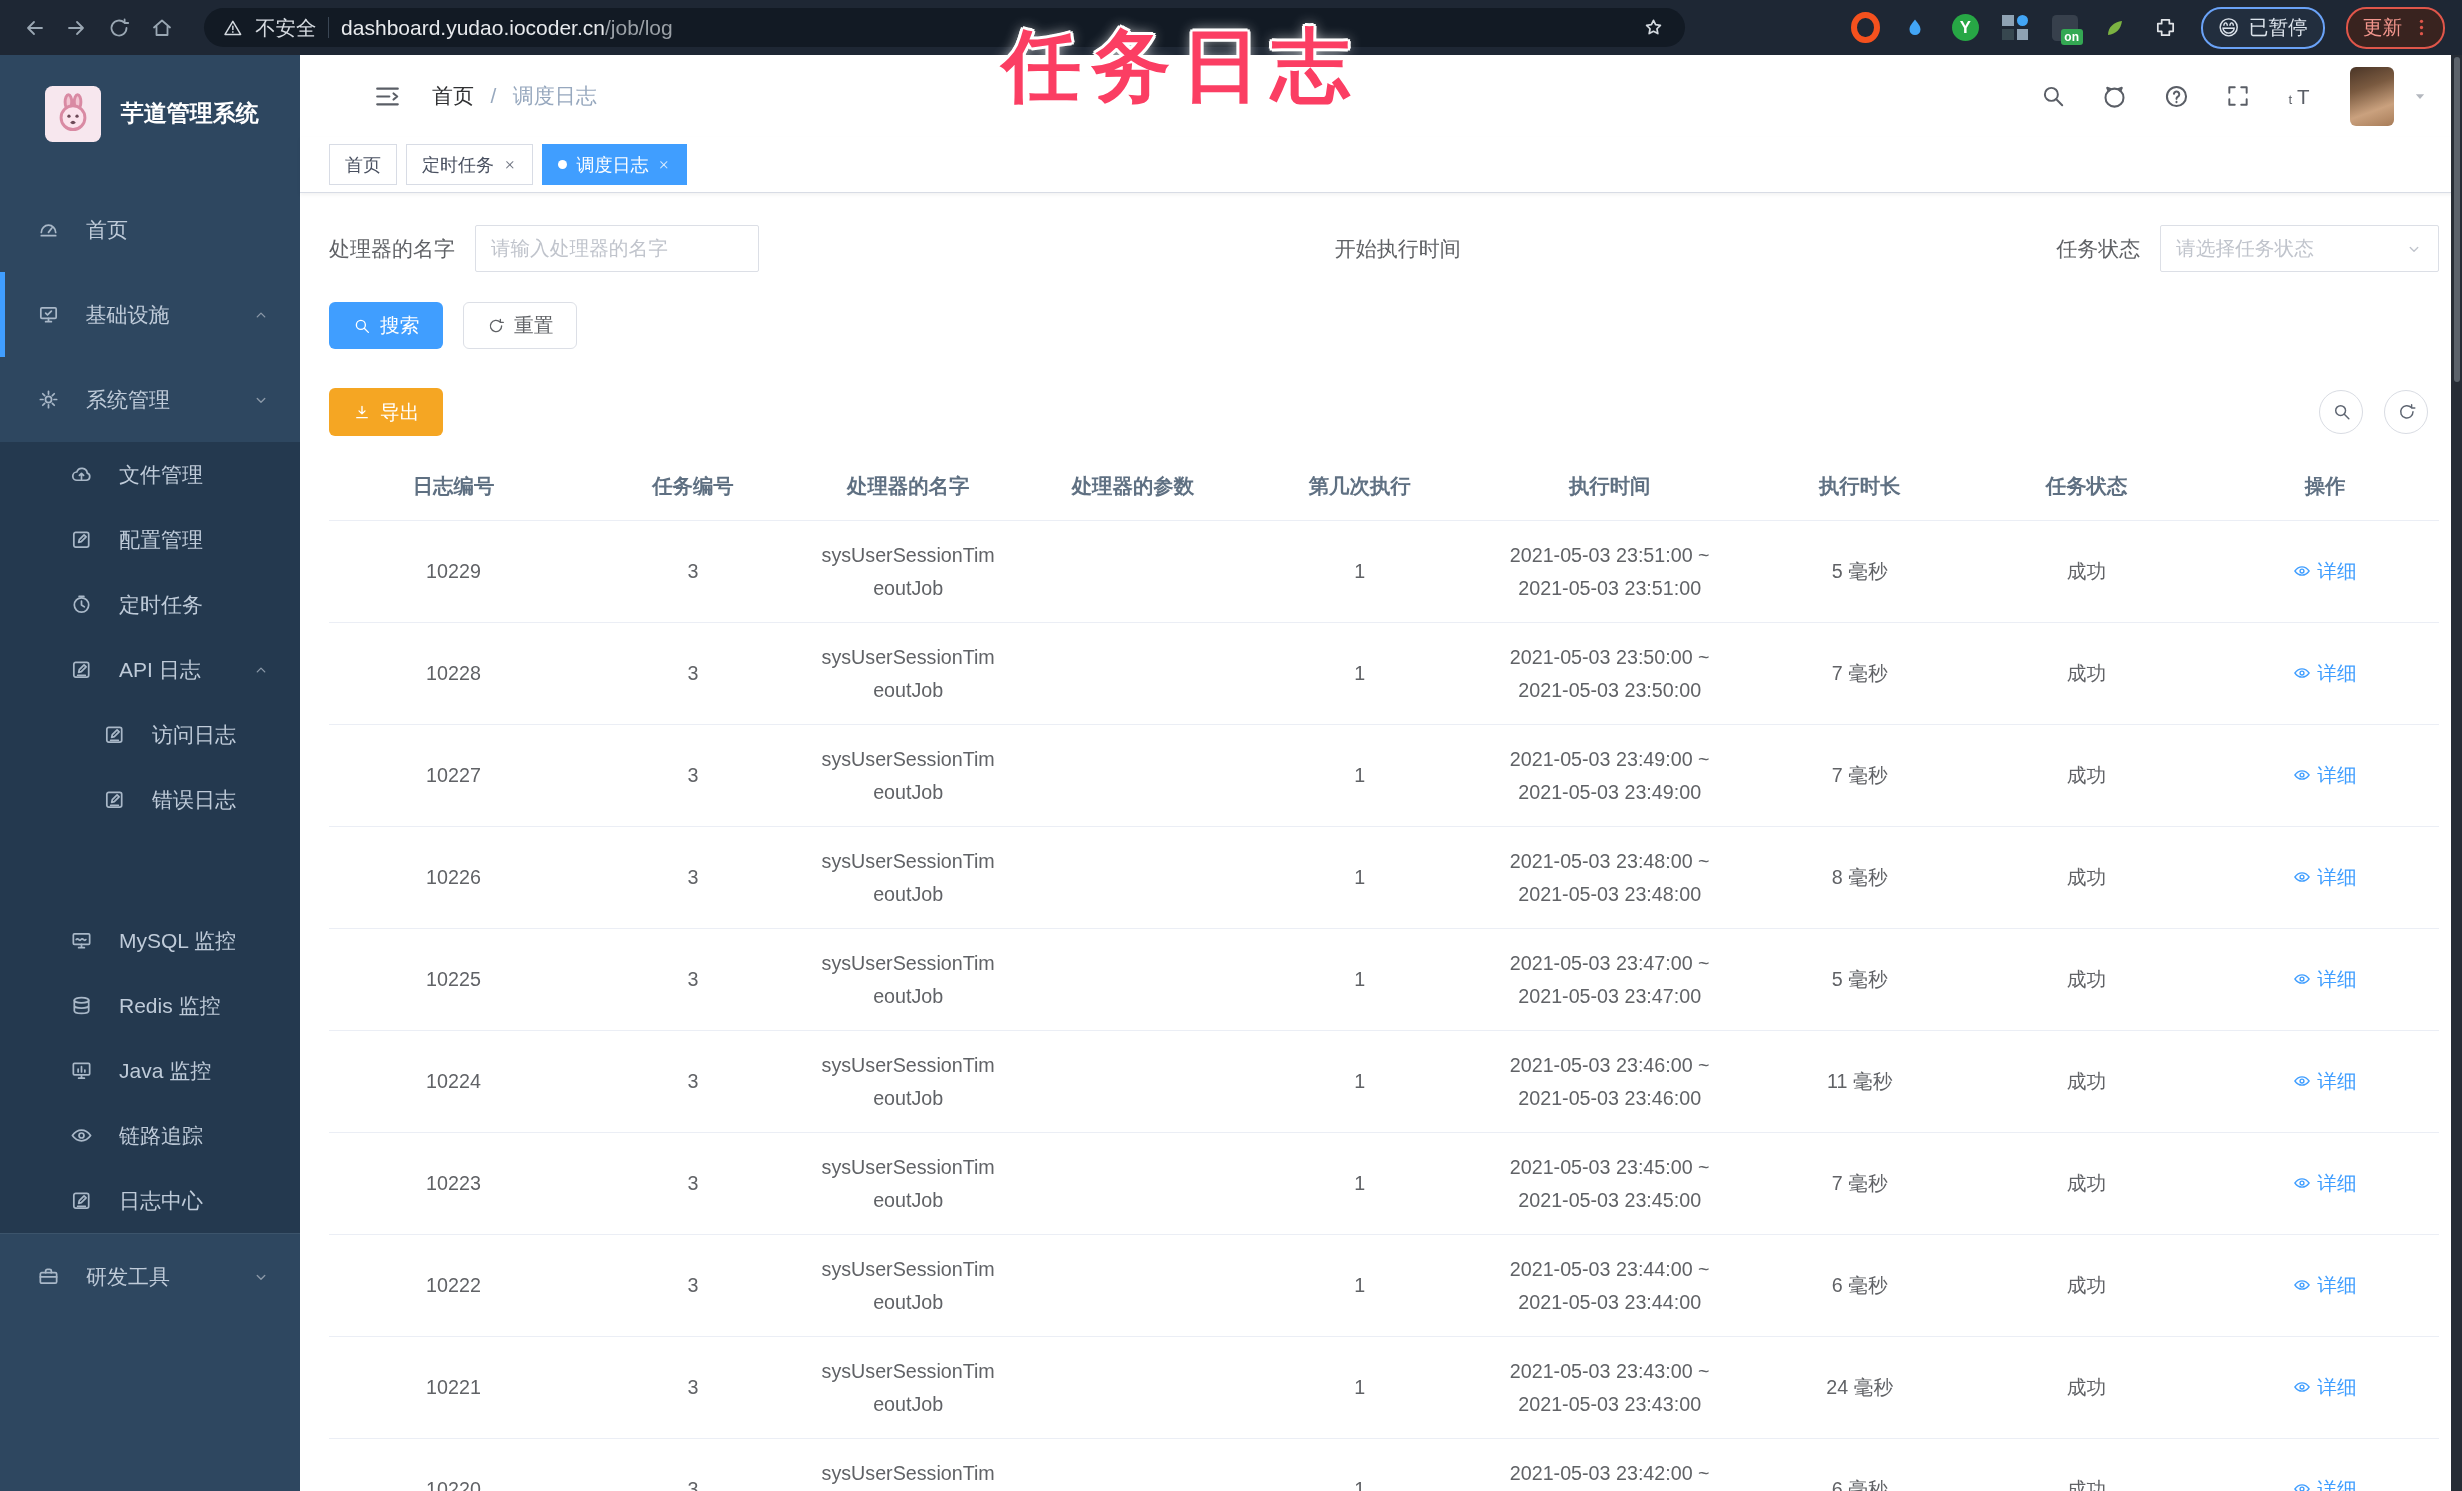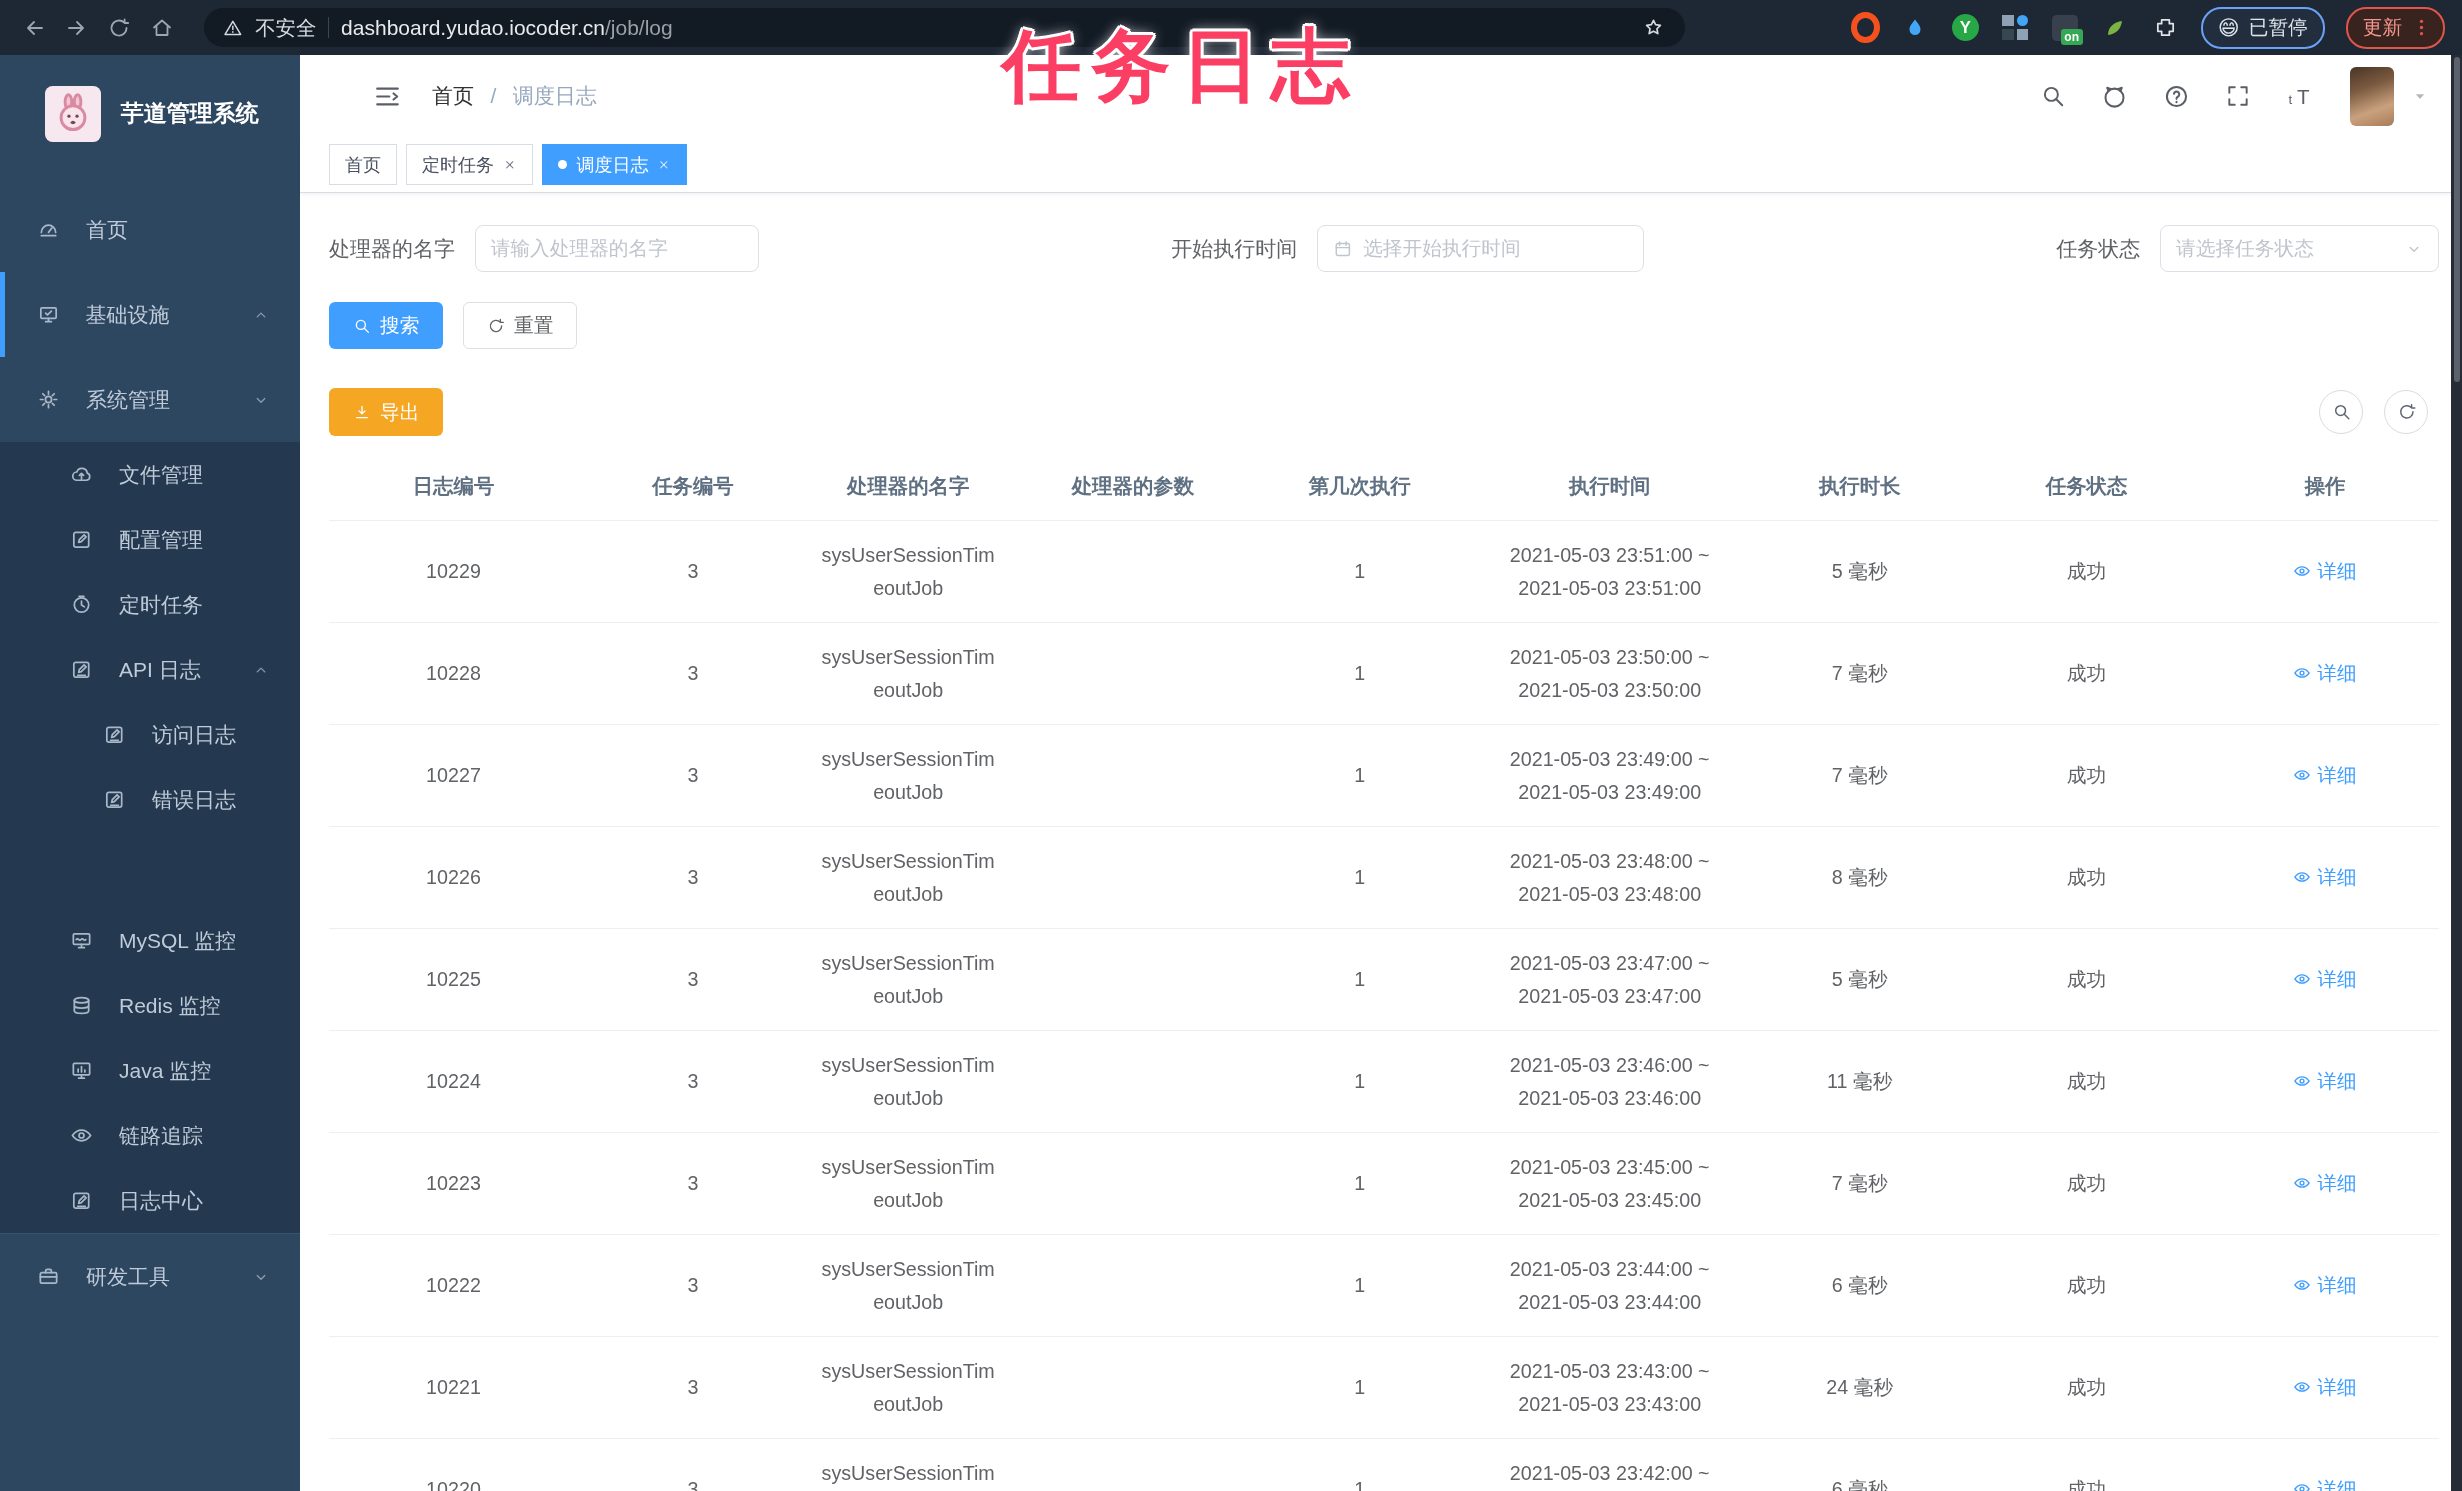--- a/index.html
+++ b/index.html
@@ -69,21 +69,21 @@
     padding:0 15px;font-size:18px;color:#495060;cursor:pointer;white-space:nowrap;}
   .tag .dot{width:9.8px;height:9.8px;border-radius:50%;background:#fff;display:none;}
   .tag.active{background:#409eff;border-color:#409eff;color:#fff;}
   .tag.active .dot{display:block;}
   .tag .x{display:flex;opacity:.75;}
   
   .content{flex:1;overflow:hidden;padding:32px 23px 0 29px;}
   .filter-row{display:flex;align-items:center;justify-content:space-between;}
   .fgroup{display:flex;align-items:center;}
   .flabel{font-size:21px;color:#606266;margin-right:19.7px;white-space:nowrap;}
-  .control{height:47px;border:1.5px solid #dcdfe6;border-radius:8px;background:#fff;display:flex;align-items:center;
+  .control{height:47px;border:1.5px solid #dcdfe6;border-radius:2px;background:#fff;display:flex;align-items:center;
     padding:0 15px;gap:10.6px;color:#c0c4cc;font-size:19.7px;cursor:text;box-sizing:border-box;white-space:nowrap;}
   .control .ph{flex:1;overflow:hidden;}
   .control.select{cursor:pointer;}
   .btn-row{margin-top:30px;display:flex;gap:19.7px;}
   .btn{height:47px;border-radius:6px;display:inline-flex;align-items:center;gap:9px;padding:0 23px;
     font-size:19.7px;border:1.5px solid transparent;cursor:pointer;white-space:nowrap;box-sizing:border-box;}
   .btn.primary{background:#409eff;color:#fff;}
   .btn.plain{background:#fff;border-color:#dcdfe6;color:#606266;}
   .export-row{margin-top:39px;display:flex;align-items:center;}
   .btn.warn{background:#f5a623;color:#fff;height:48px;}
@@ -448,29 +448,20 @@
       <div class="content">
         <div class="filter-row" id="filterRow">
             <div class="fgroup">
               <span class="flabel">处理器的名字</span>
               <span class="control" style="width:284px">
                 <span class="ph">请输入处理器的名字</span>
               </span>
             </div>
             <div class="fgroup">
               <span class="flabel">开始执行时间</span>
-              <span class="control" style="width:327px">
-                <span class="tr-ic">
-                  <svg viewBox="0 0 24 24" width="19.7" height="19.7" fill="none" stroke="currentColor" stroke-width="1.8" stroke-linecap="round" stroke-linejoin="round">
-                    <rect x="4" y="5.5" width="16" height="14.5" rx="2"></rect>
-                    <path d="M8 3.5v4M16 3.5v4M4 10.5h16"></path>
-                  </svg>
-                </span>
-                <span class="ph">选择开始执行时间</span>
-              </span>
             </div>
             <div class="fgroup">
               <span class="flabel">任务状态</span>
               <span class="control select" style="width:279px">
                 <span class="ph">请选择任务状态</span>
                 <span class="tr-ic">
                   <svg viewBox="0 0 24 24" width="18" height="18" fill="none" stroke="currentColor" stroke-width="1.8" stroke-linecap="round" stroke-linejoin="round">
                     <path d="m7 10 5 5 5-5"></path>
                   </svg>
                 </span>

